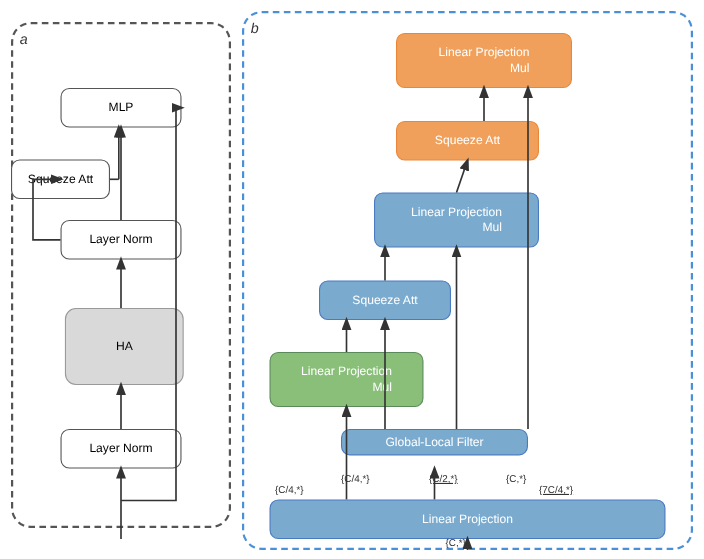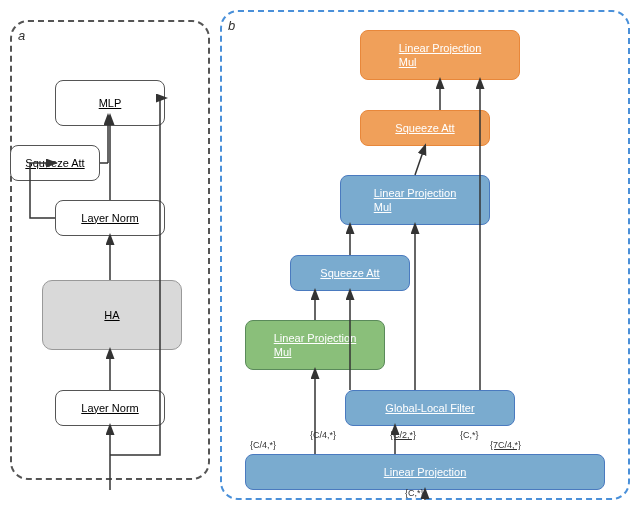--- a/index.html
+++ b/index.html
@@ -59,32 +59,31 @@
       color: #333;
     }
 
     
     .box {
       position: absolute;
       border-radius: 8px;
       display: flex;
       align-items: center;
       justify-content: center;
-      text-align: left;
+      text-align: right;
       font-size: 11px;
       line-height: 1.3;
-      text-decoration: underline;
     }
 
     
     .box-mlp {
       left: 55px;
       top: 80px;
       width: 110px;
-      height: 46px;
+      height: 36px;
       border: 1.5px solid #555;
       background: #fff;
     }
 
     .box-squeeze-a {
       left: 10px;
       top: 145px;
       width: 90px;
       height: 36px;
       border: 1.5px solid #555;
@@ -94,23 +93,23 @@
     .box-layernorm-top {
       left: 55px;
       top: 200px;
       width: 110px;
       height: 36px;
       border: 1.5px solid #555;
       background: #fff;
     }
 
     .box-ha {
-      left: 42px;
+      left: 59px;
       top: 280px;
-      width: 140px;
+      width: 108px;
       height: 70px;
       border: 1.5px solid #999;
       background: #d9d9d9;
       border-radius: 10px;
     }
 
     .box-layernorm-bot {
       left: 55px;
       top: 390px;
       width: 110px;
@@ -173,25 +172,24 @@
       border: 1.5px solid #5a8a5a;
       background: #8abf7a;
       color: #fff;
     }
 
     
     .box-glf {
       left: 310px;
       top: 390px;
       width: 170px;
-      height: 36px;
+      height: 24px;
       border: 1.5px solid #4a7abf;
       background: #7aabcf;
       color: #fff;
-      margin-left: 35px;
     }
 
     
     .box-lp-bot {
       left: 245px;
       top: 454px;
       width: 360px;
       height: 36px;
       border: 1.5px solid #4a7abf;
       background: #7aabcf;

